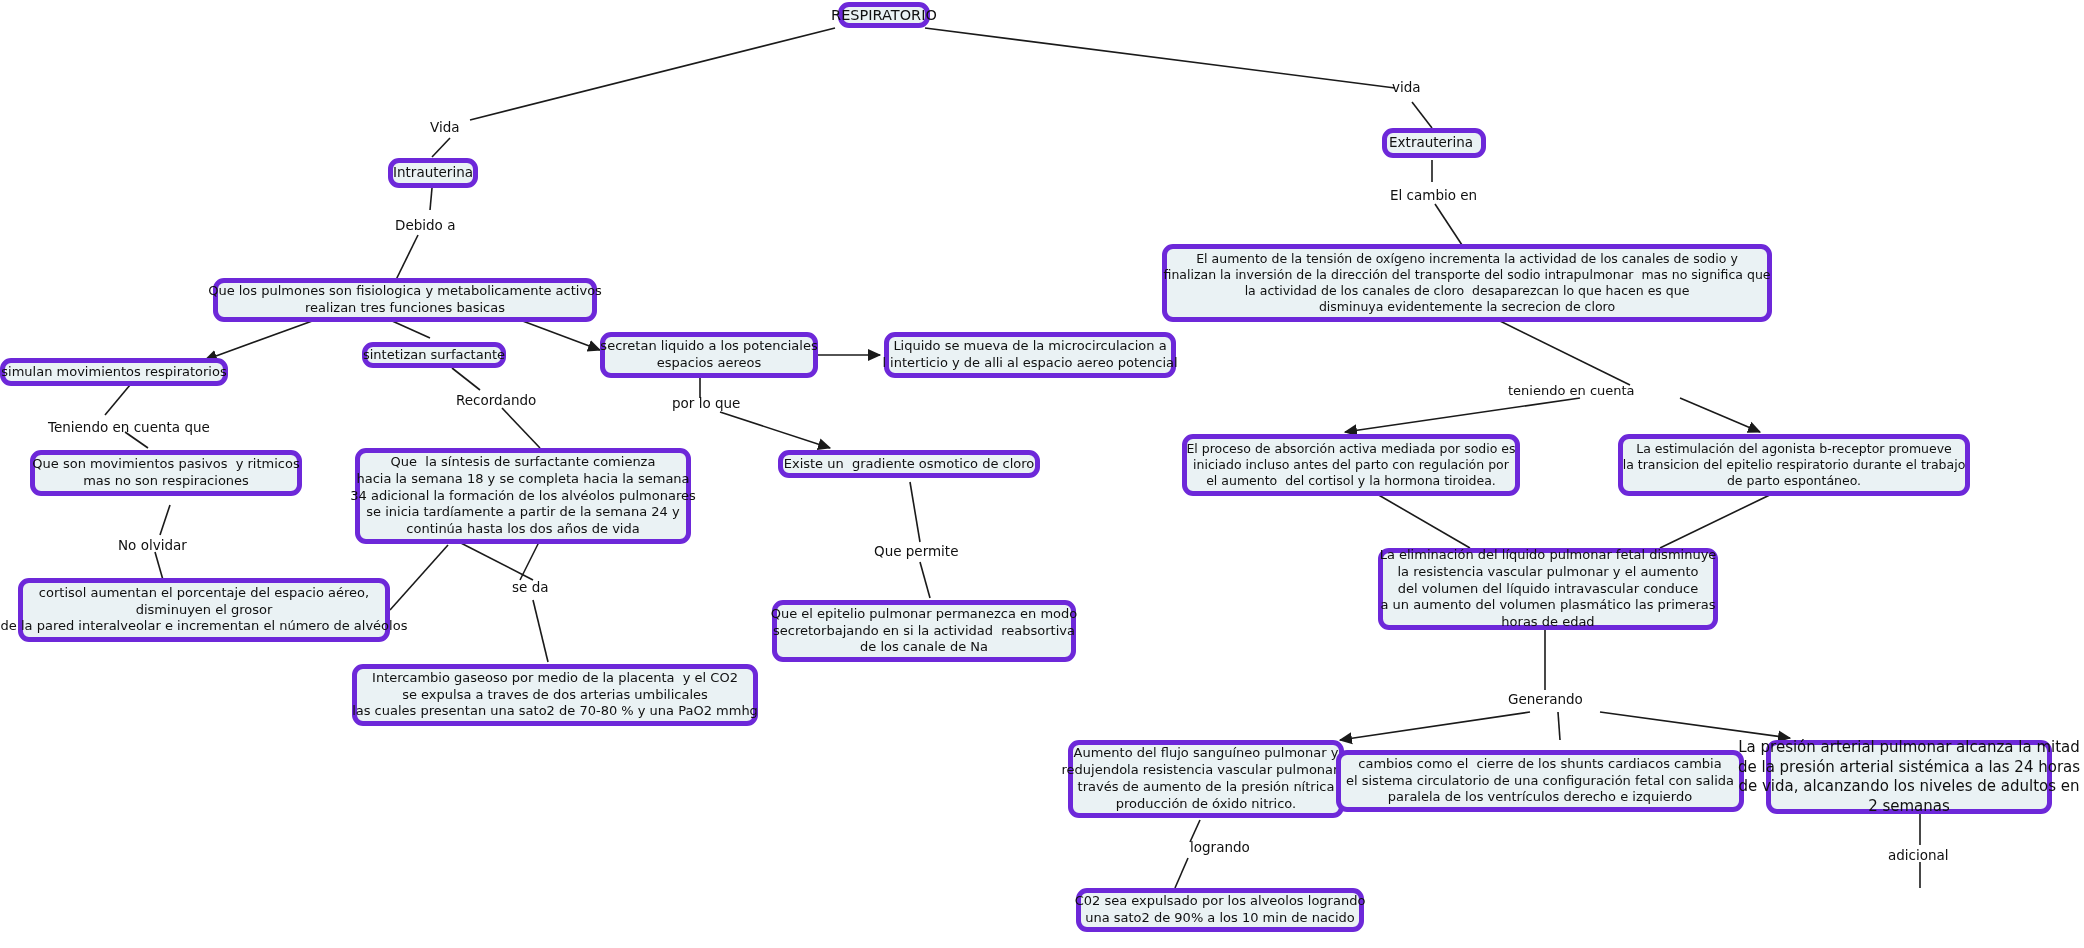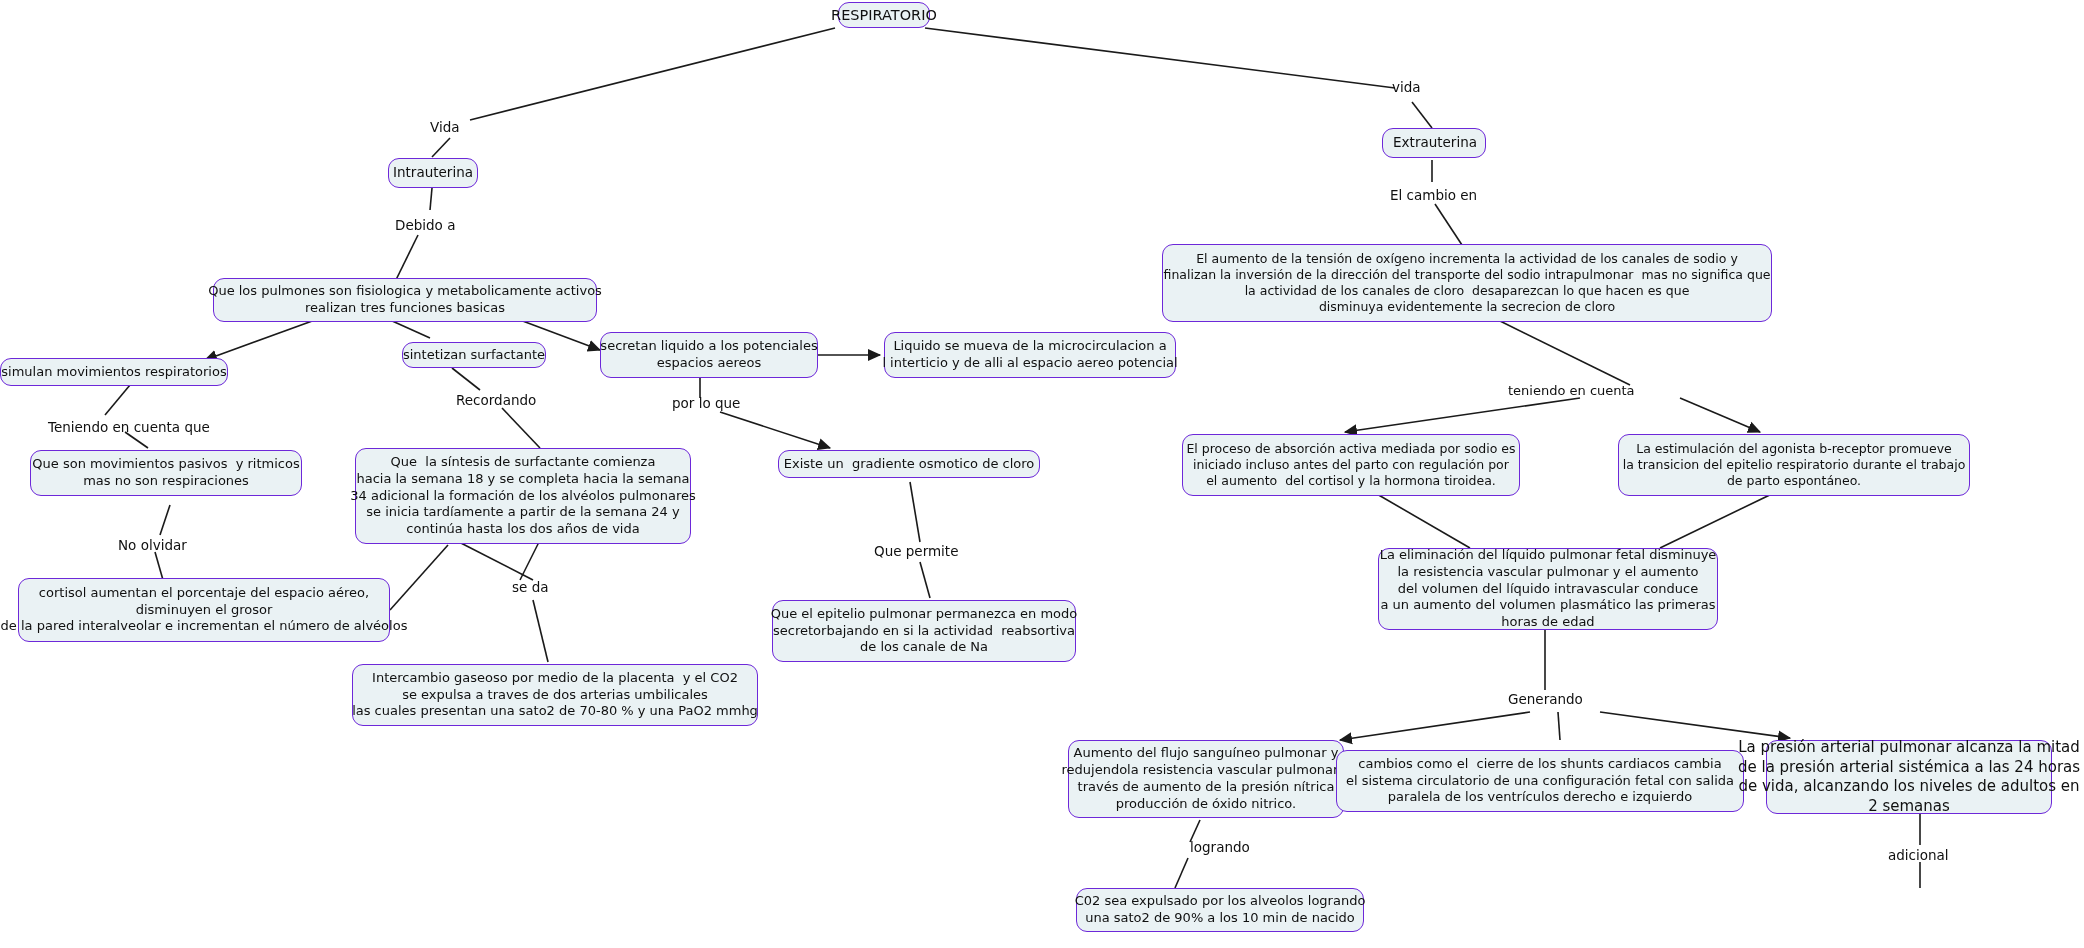--- a/index.html
+++ b/index.html
@@ -20,21 +20,21 @@
     left: 0;
     top: 0;
     width: 2084px;
     height: 948px;
     pointer-events: none;
   }
   .node {
     position: absolute;
     box-sizing: border-box;
     background: #eaf2f4;
-    border: 1px solid #6d28d9;
+    border: 5px solid #6d28d9;
     border-radius: 11px;
     color: #101010;
     text-align: center;
     line-height: 1.30;
     white-space: pre;
     display: flex;
     align-items: center;
     justify-content: center;
     padding: 3px 8px;
     z-index: 2;
@@ -124,21 +124,21 @@
 
   <div class="node" style="left:213px; top:278px; width:384px; height:44px; font-size:13px;">
     <span>Que los pulmones son fisiologica y metabolicamente activos
 realizan tres funciones basicas</span>
   </div>
 
   <div class="node" style="left:0px; top:358px; width:228px; height:28px; font-size:13px;">
     <span>simulan movimientos respiratorios</span>
   </div>
 
-  <div class="node" style="left:362px; top:342px; width:144px; height:26px; font-size:13px;margin-left:40px;">
+  <div class="node" style="left:362px; top:342px; width:144px; height:26px; font-size:13px;">
     <span>sintetizan surfactante</span>
   </div>
 
   <div class="node" style="left:600px; top:332px; width:218px; height:46px; font-size:13px;">
     <span>secretan liquido a los potenciales
 espacios aereos</span>
   </div>
 
   <div class="node" style="left:884px; top:332px; width:292px; height:46px; font-size:13px;">
     <span>Liquido se mueva de la microcirculacion a

